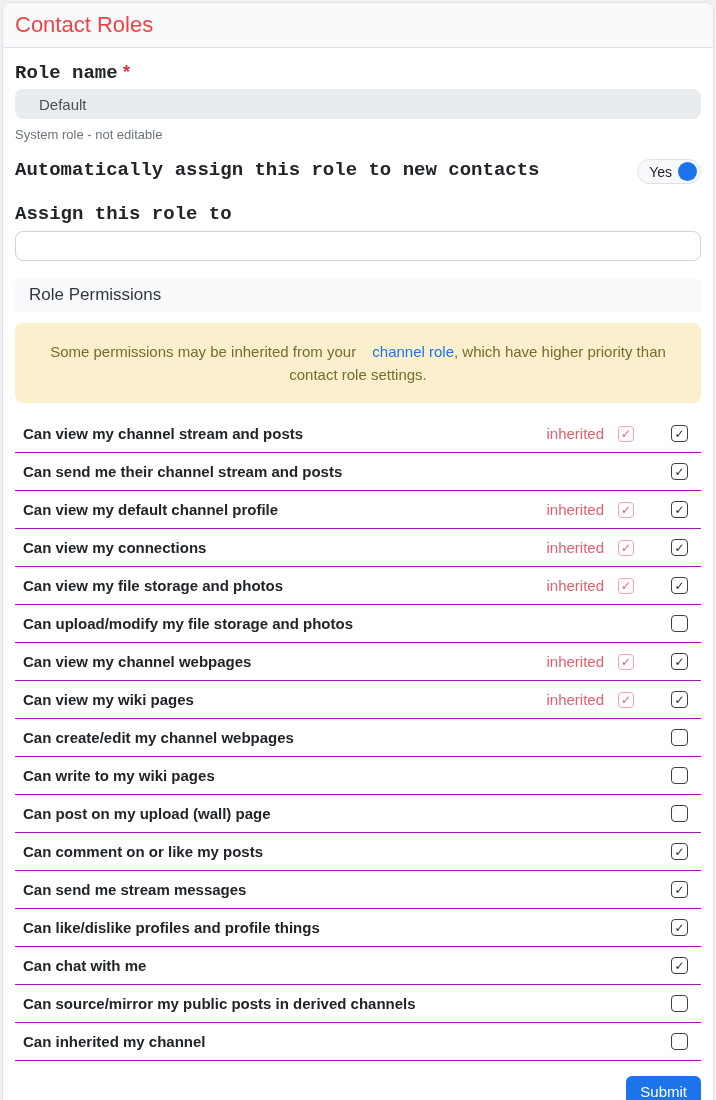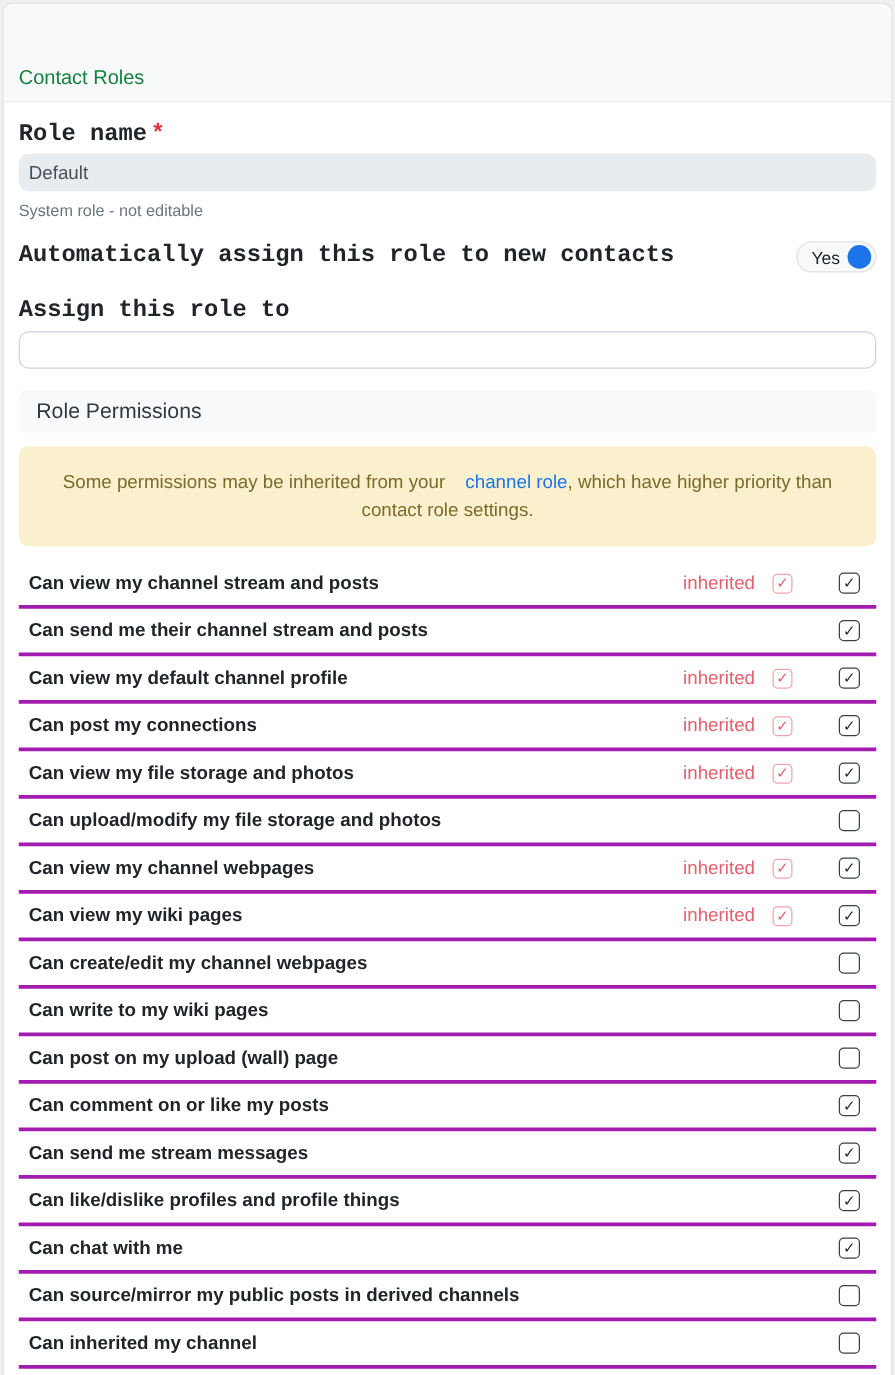--- a/index.html
+++ b/index.html
@@ -15,31 +15,31 @@
     background: #ffffff;
     border: 1px solid var(--border, #dee2e6);
     border-radius: 8px;
   }
   .card-header {
     background: var(--header-bg, #f8f9fa);
     border-bottom: 1px solid var(--border, #dee2e6);
     border-radius: 8px 8px 0 0;
     padding: 9px 12px;
   }
-  .card-title { font-size: 16px; font-weight: 400; color: #15803d; margin-top: 42px; }
+  .card-title { font-size: 22px; font-weight: 400; color: #ef4444; }
   .card-body { padding: 14px 0 10px; }
   .pad { padding-left: 12px; padding-right: 12px; }
 
   .field-label { font-size: 19px; font-weight: bold; color: #212529; margin-bottom: 5px; font-family: Liberation Mono, monospace; }
   .req { color: var(--danger, #dc3545); font-weight: bold; margin-left: 3px; }
 
   .input-disabled {
     width: 100%; height: 30px;
     background: #e9ecef; border: none; border-radius: 8px;
-    padding: 0 8px; font-size: 15px; color: #495057;
+    padding: 0 24px; font-size: 15px; color: #495057;
     font-family: inherit; outline: none;
   }
   .help-text { margin-top: 8px; font-size: 13px; color: #6c757d; }
 
   .switch-row { margin-top: 17px; display: flex; justify-content: space-between; }
   .toggle-pill {
     display: flex; align-items: center; gap: 6px;
     height: 25px; padding: 0 3px 0 11px;
     background: #f8f9fa; border: 1px solid var(--border, #dee2e6);
     border-radius: 13px; cursor: pointer;
@@ -71,21 +71,21 @@
     padding: 17px 20px;
     font-size: 15px; line-height: 23px;
     text-align: center;
   }
   .alert-warning a { color: var(--accent, #1b74e9); text-decoration: none; cursor: pointer; margin-left: 12px; }
 
   .perm-list { margin: 12px 12px 0; }
   .perm-row {
     display: flex; align-items: center;
     height: 38px;
-    border-bottom: 3px solid #a21caf;
+    border-bottom: 1px solid #a21caf;
     padding: 0 13px 0 8px;
   }
   .perm-label { flex: 1; font-size: 15px; font-weight: bold; color: #212529; }
   .inherited-wrap { display: flex; align-items: center; gap: 14px; margin-right: 37px; }
   .inherited-text { font-size: 15px; color: var(--danger-light, #e4606d); }
 
   .cb {
     width: 17px; height: 17px; border-radius: 4px; background: #fff;
     display: inline-flex; align-items: center; justify-content: center;
     flex: 0 0 auto;
@@ -169,21 +169,21 @@
           <span class="inherited-text">inherited</span>
           <span class="cb cb-red">
               <span class="tick">✓</span>
             </span>
         </span>
         <span class="cb cb-dark">
             <span class="tick">✓</span>
           </span>
       </div>
         <div class="perm-row">
-        <span class="perm-label">Can post my connections</span>
+        <span class="perm-label">Can view my connections</span>
         <span class="inherited-wrap">
           <span class="inherited-text">inherited</span>
           <span class="cb cb-red">
               <span class="tick">✓</span>
             </span>
         </span>
         <span class="cb cb-dark">
             <span class="tick">✓</span>
           </span>
       </div>

